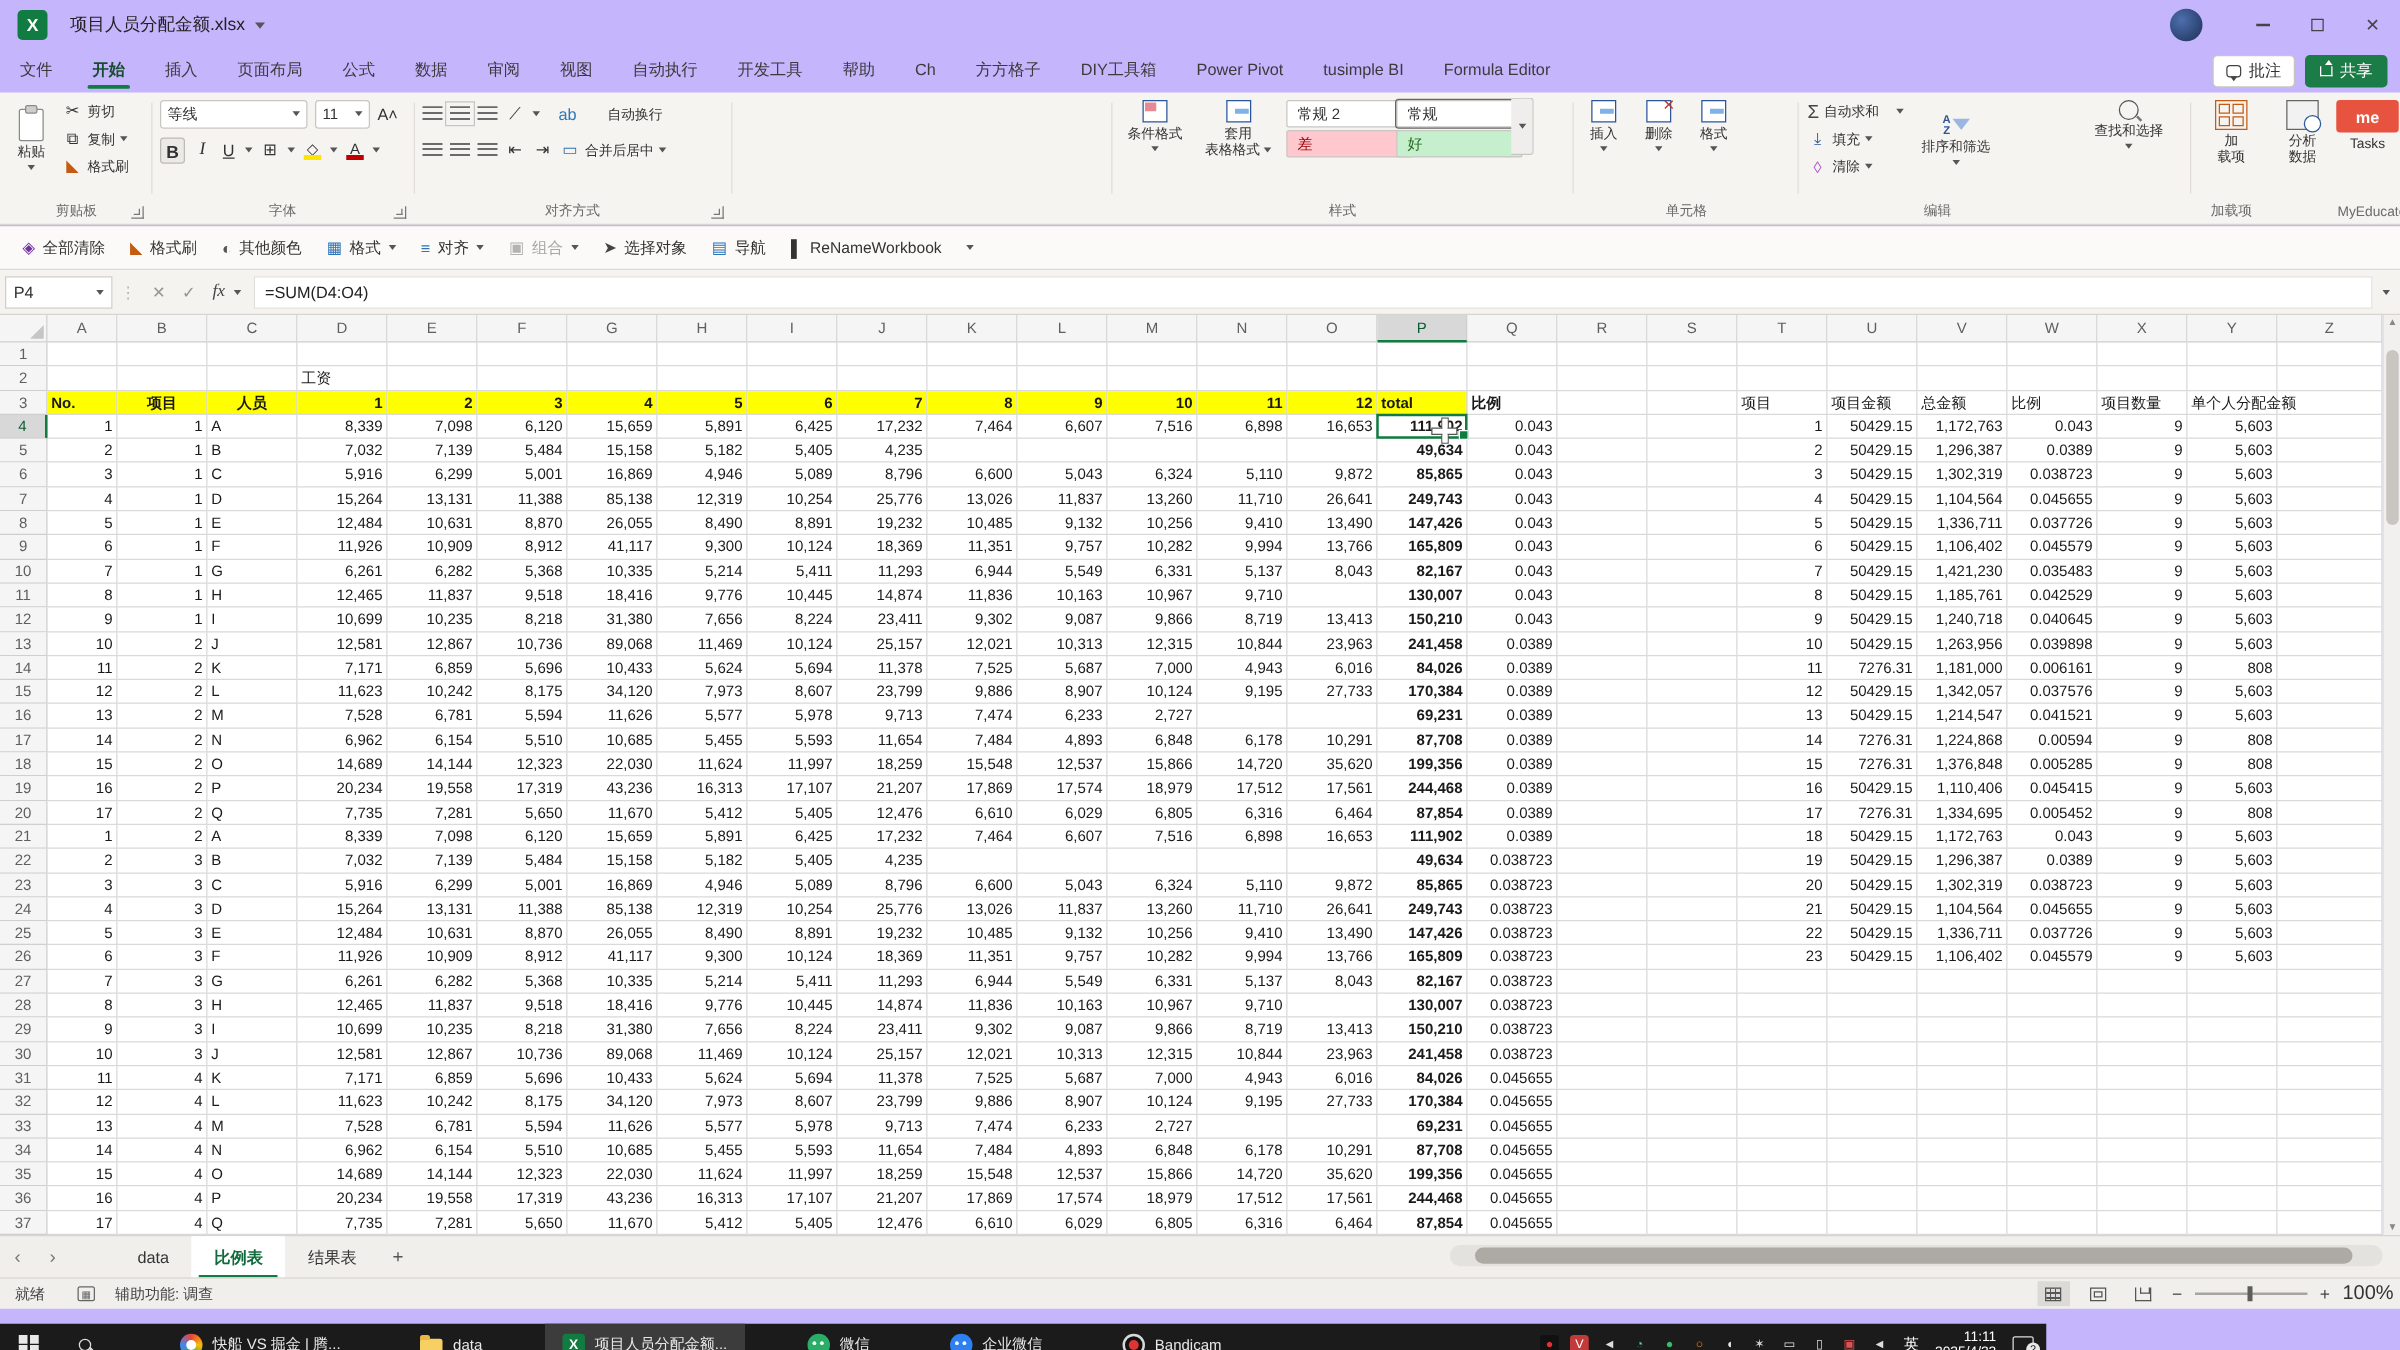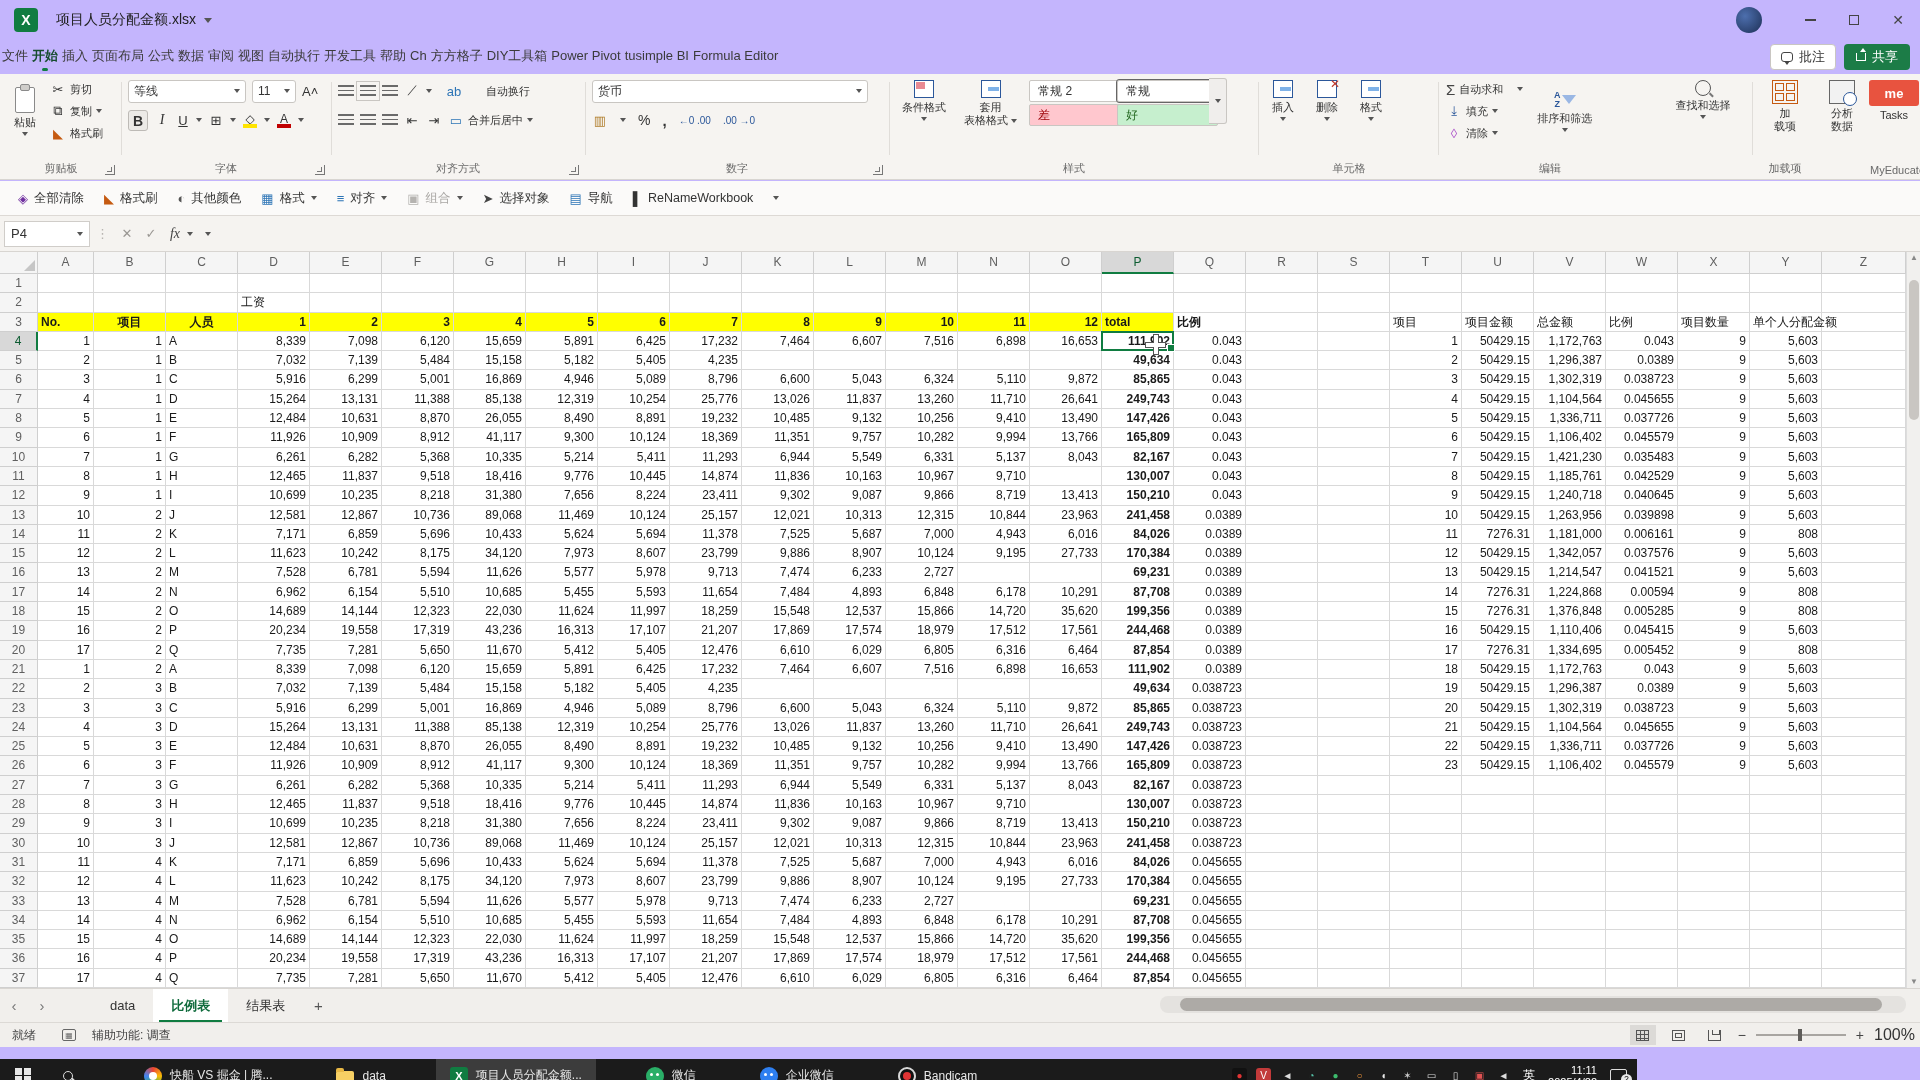--- a/index.html
+++ b/index.html
@@ -21,21 +21,21 @@
   .searchpill .mag { margin:0 8px 0 12px; }
   .title-right { position:absolute; right:0; top:0; height:40px; display:flex; align-items:center; }
   .avatar { width:26px; height:26px; border-radius:50%; background:radial-gradient(circle at 35% 35%, #4d6fae, #1d2f55); margin-right:26px; }
   .wbtn { width:44px; height:40px; display:flex; align-items:center; justify-content:center; color:#444; }
   .ic-min { width:11px; height:1.6px; background:#444; }
   .ic-max { width:10px; height:10px; border:1.4px solid #444; }
   .ic-close { font-size:14px; }
 
   
   .menubar { position:absolute; left:0; top:40px; width:1920px; height:34px; display:flex; align-items:center; }
-  .mtab { padding:0 2px; height:34px; line-height:32px; font-size:13px; color:#3b3b3b; position:relative; white-space:nowrap; }
+  .mtab { padding:0 16px; height:34px; line-height:32px; font-size:13px; color:#3b3b3b; position:relative; white-space:nowrap; }
   .mtab.active { font-weight:bold; color:#174c2e; }
   .mtab.active::after { content:""; position:absolute; left:12px; right:12px; bottom:3px; height:3px; background:#107C41; border-radius:2px; }
   .menubar-right { position:absolute; right:10px; top:44px; display:flex; gap:8px; align-items:center; }
   .btn-comment { height:26px; padding:0 10px; border:1px solid #c9c6c2; border-radius:4px; background:#fff; display:flex; align-items:center; gap:6px; font-size:13px; }
   .bubble { width:12px; height:10px; border:1.4px solid #444; border-radius:3px; position:relative; }
   .bubble::after { content:""; position:absolute; left:2px; bottom:-4px; border-left:3px solid transparent; border-right:3px solid transparent; border-top:4px solid #444; }
   .btn-share { height:26px; padding:0 12px; border-radius:4px; background:#1c7c47; color:#fff; display:flex; align-items:center; gap:6px; font-size:13px; }
   .share-ic { width:10px; height:8px; border:1.4px solid #fff; border-top:none; position:relative; }
   .share-ic::after { content:""; position:absolute; left:3px; top:-5px; border-left:3px solid transparent; border-right:3px solid transparent; border-bottom:4px solid #fff; }
 
@@ -309,38 +309,20 @@
             <span class="ic16" style="color:#2e75b6;">▭</span>
             <span>合并后居中</span>
             <span class="tri sm"></span>
           </div>
       </div>
       <div class="glabel"><span>对齐方式</span></div>
       <span class="launcher"></span>
     </div>
     <div class="rsep" style="left:585px;"></div>
 
-    <div class="rgroup" style="left:592px;width:290px;">
-      <div class="rrow">
-        <div class="rsel" style="width:276px;">
-            <span>货币</span>
-            <span class="tri sm"></span>
-          </div>
-      </div>
-      <div class="rrow" style="margin-top:3px;gap:12px;">
-        <span class="ic16" style="color:#b07d2b;">▥</span>
-          <span class="tri sm"></span>
-        <span style="font-size:14px;">%</span>
-        <span style="font-size:15px;font-weight:bold;">,</span>
-        <span style="font-size:10px;color:#2b579a;">←0 .00</span>
-        <span style="font-size:10px;color:#2b579a;">.00 →0</span>
-      </div>
-      <div class="glabel"><span>数字</span></div>
-      <span class="launcher"></span>
-    </div>
     <div class="rsep" style="left:889px;"></div>
 
     <div class="rgroup" style="left:896px;width:356px;">
       <div style="display:flex;gap:6px;align-items:flex-start;">
         <div class="bigbtn">
           <span class="grid-ic red"></span>
           <span>条件格式</span>
             <span class="tri sm"></span>
         </div>
         <div class="bigbtn">
@@ -500,20 +482,23 @@
   <div class="formulabar">
     <div class="namebox">
       <span>P4</span>
         <span class="tri sm"></span>
     </div>
     <span class="fb-dots">⋮</span>
     <span class="fb-btn">✕</span>
     <span class="fb-btn">✓</span>
     <span class="fb-btn fb-fx">fx</span>
     <span class="tri sm" style="margin-right:4px;"></span>
+    <div class="fb-input">
+        <span>=SUM(D4:O4)</span>
+      </div>
     <span class="tri sm" style="margin:0 8px;"></span>
   </div>
 
   <div class="grid-wrap">
     <div id="sheet-grid" style="grid-template-columns: 38px 56px 72px 72px 72px 72px 72px 72px 72px 72px 72px 72px 72px 72px 72px 72px 72px 72px 72px 72px 72px 72px 72px 72px 72px 72px 84px; grid-template-rows: 22px repeat(37, 19.3px);">
         <div class="corner"></div>
         <div class="hd">A</div>
         <div class="hd">B</div>
         <div class="hd">C</div>
         <div class="hd">D</div>

